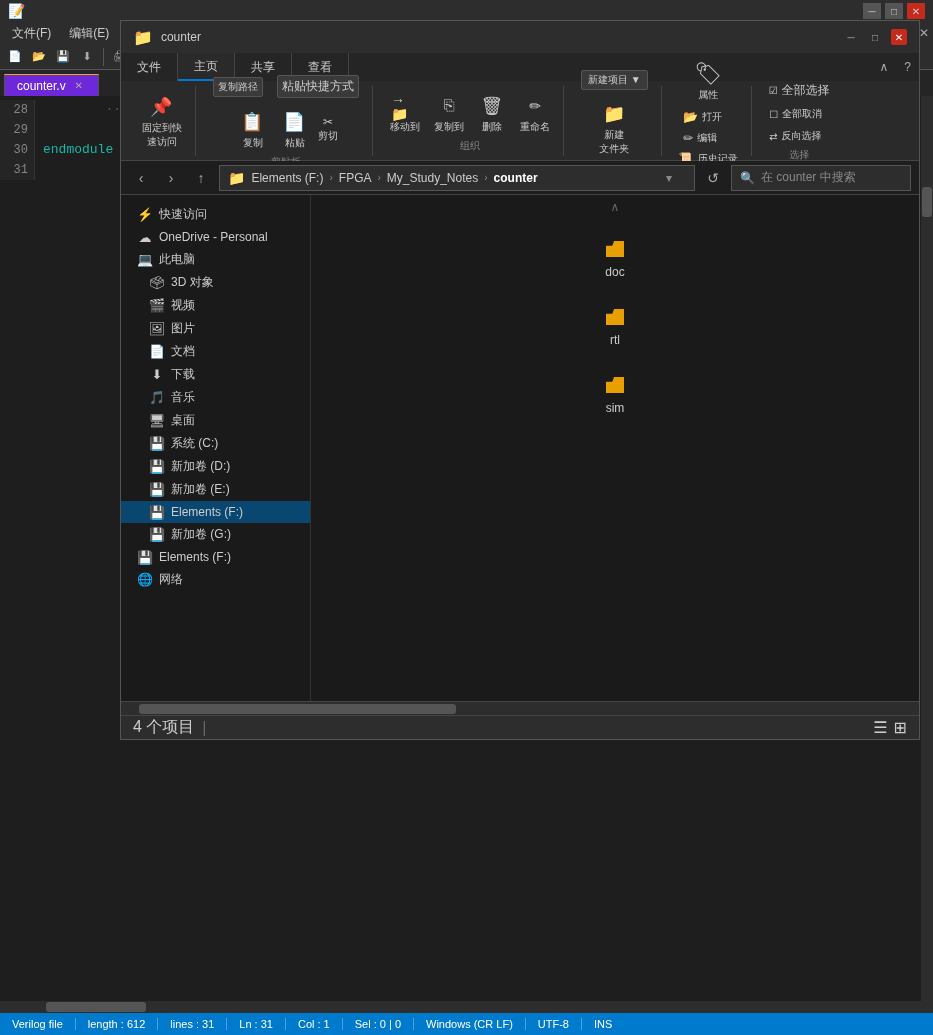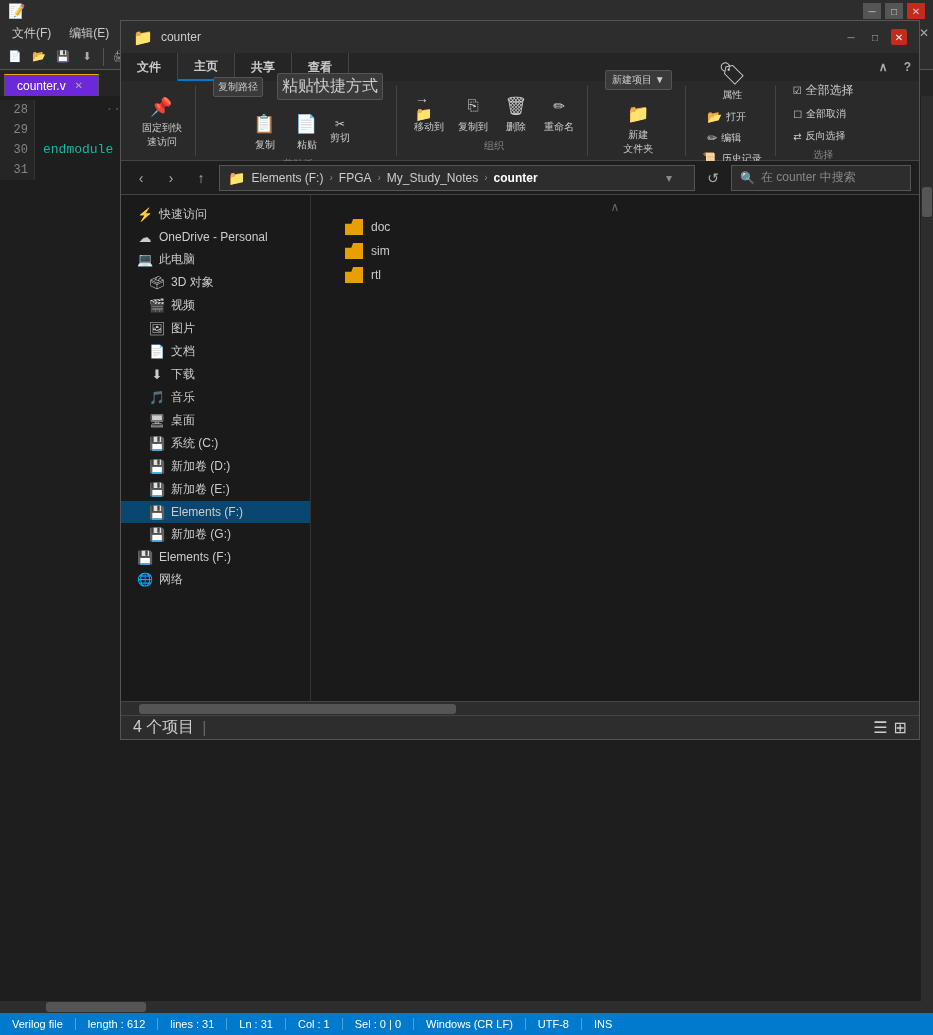--- a/index.html
+++ b/index.html
@@ -147,21 +147,20 @@
       font-size: 10px;
       cursor: pointer;
       color: #aaa;
     }
     .exp-ctrl-btn.close-btn { color: #fff; background: #c42b1c; border-radius: 2px; }
     .exp-controls { display: flex; gap: 8px; align-items: center; }
     .exp-ribbon-tabs {
       display: flex;
       height: 28px;
       background: #252526;
-      font-weight: bold;
     }
     .exp-ribbon-tab {
       padding: 0 16px;
       display: flex;
       align-items: center;
       font-size: 12px;
       color: #ccc;
       cursor: pointer;
       border-right: 1px solid #444;
     }
@@ -323,20 +322,21 @@
       gap: 8px;
     }
     .file-item {
       display: flex;
       align-items: center;
       padding: 4px 8px;
       cursor: pointer;
       gap: 8px;
       color: #ccc;
       font-size: 12px;
+      flex-direction: column;
     }
     .folder-icon {
       width: 18px; height: 16px;
       background: #e8a000;
       clip-path: polygon(0 30%, 35% 30%, 45% 0%, 100% 0%, 100% 100%, 0 100%);
       flex-shrink: 0;
     }
 
     
     .exp-statusbar {
@@ -581,21 +581,21 @@
         </div>
       </div>
     </div>
 
     <div class="ribbon-group">
       <div class="ribbon-group-items">
         <div class="ribbon-btn">
           <div style="font-size:10px; color:#ccc; padding:2px 4px; background:#3a3a3a; border:1px solid #555; border-radius:2px; white-space:nowrap;">复制路径</div>
         </div>
         <div class="ribbon-btn">
-          <div style="font-size:16px; color:#ccc; padding:2px 4px; background:#3a3a3a; border:1px solid #555; border-radius:2px; white-space:nowrap;">粘贴快捷方式</div>
+          <div style="font-size:12px; color:#ccc; padding:2px 4px; background:#3a3a3a; border:1px solid #555; border-radius:2px; white-space:nowrap;">粘贴快捷方式</div>
         </div>
       </div>
       <div class="ribbon-group-items" style="margin-top:4px;">
         <div class="ribbon-btn">
           <div class="ribbon-icon">📋</div>
           <div class="ribbon-label">复制</div>
         </div>
         <div class="ribbon-btn">
           <div class="ribbon-icon">📄</div>
           <div class="ribbon-label">粘贴</div>
@@ -787,26 +787,26 @@
 
       <div style="display:flex; justify-content:center; height:16px; align-items:center; color:#666;">∧</div>
       <div class="file-item">
         <input type="checkbox" style="width: 14px; height: 14px; background: rgb(45, 45, 45); opacity: 0;">
         <div class="folder-icon"></div>
         <span>doc</span>
       </div>
       <div class="file-item">
         <input type="checkbox" style="width: 14px; height: 14px; background: rgb(45, 45, 45); opacity: 0;">
         <div class="folder-icon"></div>
-        <span>sim</span>
+        <span>rtl</span>
       </div>
       <div class="file-item">
         <input type="checkbox" style="width: 14px; height: 14px; background: rgb(45, 45, 45); opacity: 0;">
         <div class="folder-icon"></div>
-        <span>rtl</span>
+        <span>sim</span>
       </div>
     </div>
   </div>
 
   <div style="height:14px; background:#2d2d2d; border-top:1px solid #444; display:flex; align-items:center; padding:0 2px;">
     <div style="width:40%; height:10px; background:#555; border-radius:3px; margin-left:2%;"></div>
   </div>
 
   <div class="exp-statusbar">
     <span>4 个项目</span>

